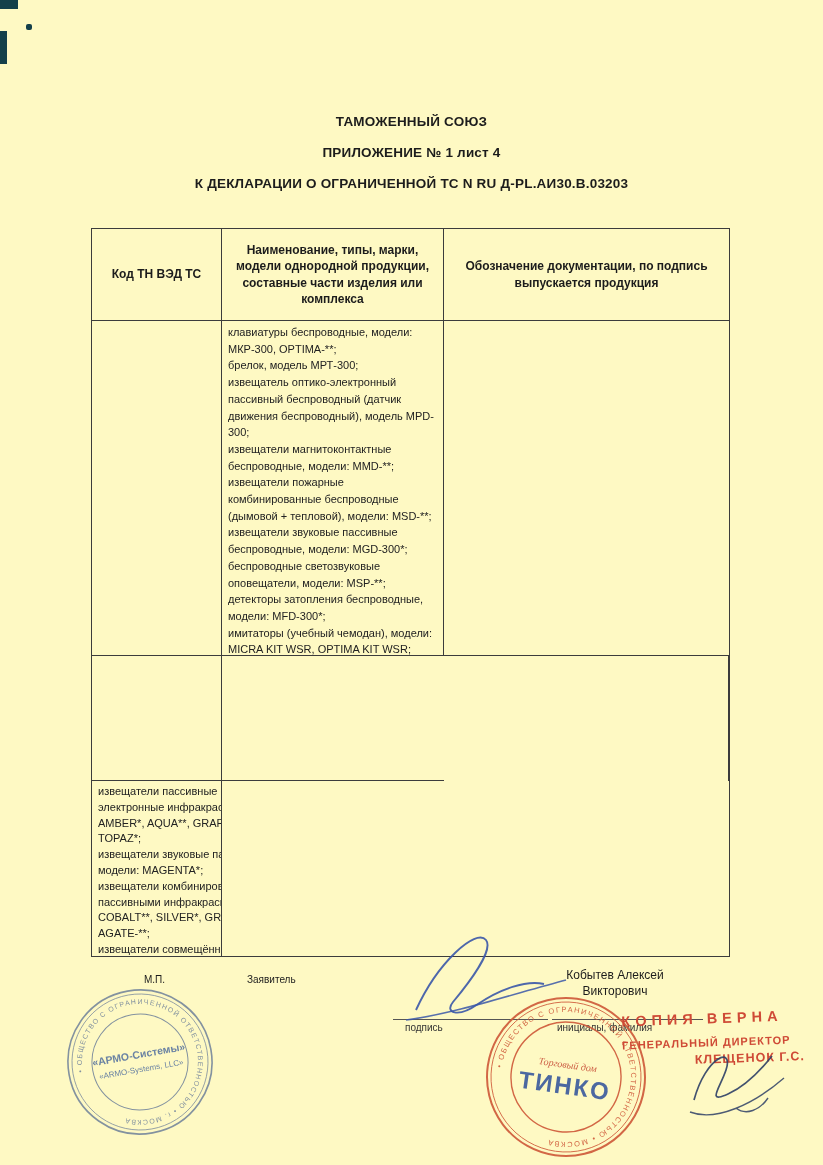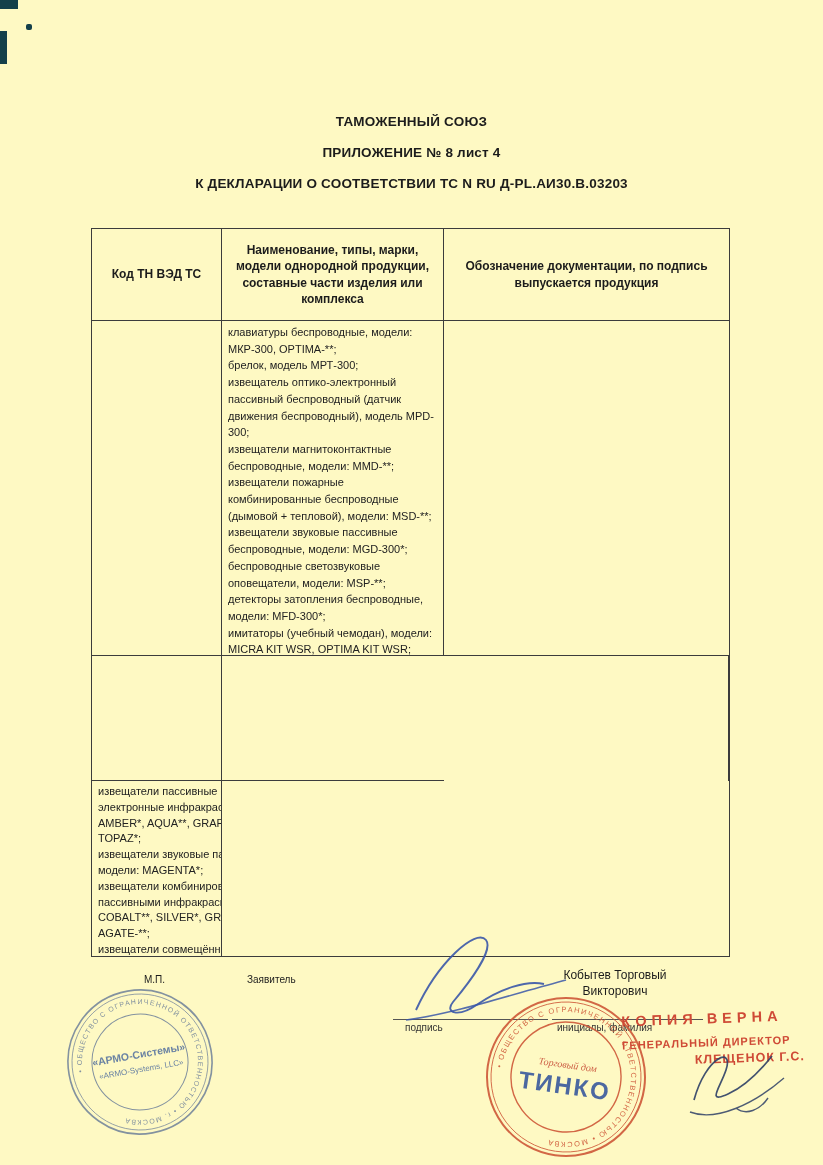--- a/index.html
+++ b/index.html
@@ -67,22 +67,22 @@
 <body>
 
 <div class="page">
 
   <div class="artifact art1"></div>
   <div class="artifact art2"></div>
   <div class="artifact art3"></div>
 
   <div class="titles">
     <div class="title-line">ТАМОЖЕННЫЙ СОЮЗ</div>
-    <div class="title-line">ПРИЛОЖЕНИЕ № 8 лист 4</div>
-    <div class="title-line">К ДЕКЛАРАЦИИ О СООТВЕТСТВИИ ТС N RU Д-PL.АИ30.В.03203</div>
+    <div class="title-line">ПРИЛОЖЕНИЕ № 1 лист 4</div>
+    <div class="title-line">К ДЕКЛАРАЦИИ О ОГРАНИЧЕННОЙ ТС N RU Д-PL.АИ30.В.03203</div>
   </div>
 
   <div class="doc-table">
     <div class="cell th">Код ТН ВЭД ТС</div>
     <div class="cell th">Наименование, типы, марки,
 модели однородной продукции,
 составные части изделия или
 комплекса</div>
     <div class="cell th cL">Обозначение документации, по подпись
 выпускается продукция</div>
@@ -123,21 +123,21 @@
 извещатели комбинированные (СВЧ с
 пассивными инфракрасными), модели:
 COBALT**, SILVER*, GREY*, OPAL-**;
 AGATE-**;
 извещатели совмещённые беспроводные</div>
     <div class="cell cL rL"></div>
   </div>
 
   <div class="f-label mp">М.П.</div>
   <div class="f-label applicant">Заявитель</div>
-  <div class="applicant-name">Кобытев Торговый
+  <div class="applicant-name">Кобытев Алексей
 Викторович</div>
 
   <div class="sig-line l1"></div>
   <div class="sig-line l2"></div>
   <div class="caption cap1">подпись</div>
   <div class="caption cap2">инициалы, фамилия</div>
 
   <svg class="sig-svg blue-sig" width="180" height="115" viewBox="0 0 180 115">
     <path d="M 18 88 C 40 40 78 6 88 18 C 96 28 70 62 55 80 C 46 91 60 96 80 82 C 102 67 128 58 146 62" fill="none" stroke="#3a57a8" stroke-width="1.9" opacity="0.9"></path>
     <path d="M 8 98 C 55 92 115 72 168 58" fill="none" stroke="#3a57a8" stroke-width="1.6" opacity="0.85"></path>

